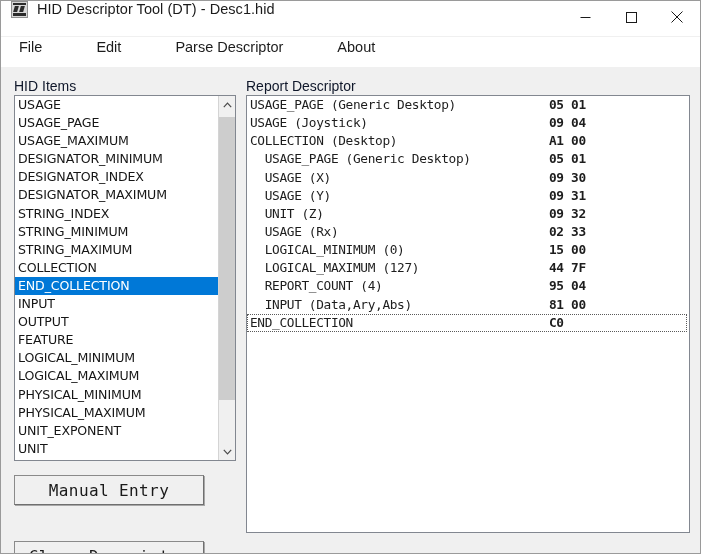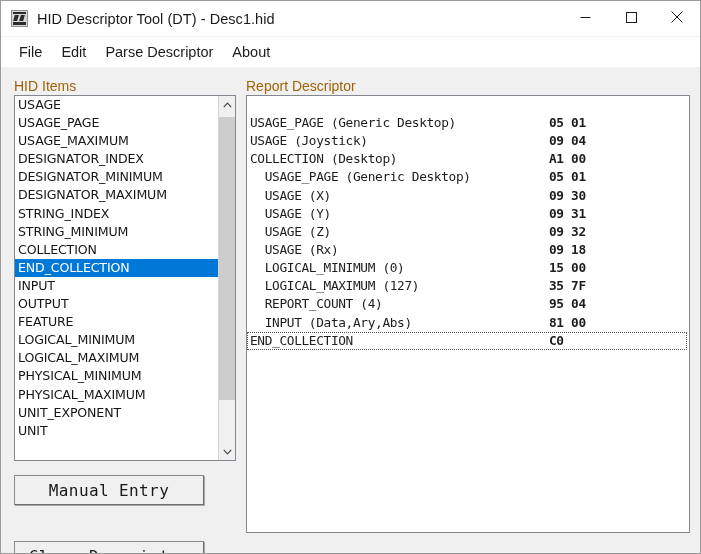--- a/index.html
+++ b/index.html
@@ -27,21 +27,21 @@
   }
 
   
   #titlebar {
     position: absolute;
     left: 0; top: 0;
     width: 699px;
     height: 35px;
     background: #ffffff;
     display: flex;
-    align-items: center;
+    align-items: flex-start;
   }
   #app-icon {
     width: 17px;
     height: 17px;
     margin-left: 10px;
     margin-right: 9px;
     flex: 0 0 auto;
     position: relative;
     background: #d8d8d8;
     border: 1px solid #8f8f8f;
@@ -80,44 +80,44 @@
   .wc svg { display: block; }
 
   
   #menubar {
     position: absolute;
     left: 0; top: 36px;
     width: 699px;
     height: 30px;
     background: #ffffff;
     display: flex;
-    align-items: center;
     padding-left: 9px;
     box-sizing: border-box;
+    gap: 35px;
   }
   .menu-item {
     font-size: 14.5px;
     color: #1c1c1c;
     padding: 2px 10px 2px 9px;
     white-space: nowrap;
   }
 
   
   #client {
     position: absolute;
     left: 0; top: 66px;
     width: 699px;
     height: 486px;
     background: #f0f0f0;
   }
 
   .group-label {
     position: absolute;
     font-size: 14px;
-    color: #a16207;
+    color: #0f172a;
     white-space: nowrap;
   }
 
   
   #hid-items-label { left: 13px; top: 11px; }
 
   #hid-listbox {
     position: absolute;
     left: 13px;
     top: 28px;
@@ -217,21 +217,21 @@
   #report-descriptor-box {
     position: absolute;
     left: 245px;
     top: 28px;
     width: 444px;
     height: 438px;
     background: #ffffff;
     border: 1px solid #828790;
     box-sizing: border-box;
     overflow: hidden;
-    padding-top: 18px;
+    padding-top: 0;
   }
   .desc-row {
     position: relative;
     height: 18.15px;
     line-height: 18.15px;
     white-space: pre;
     font-family: "DejaVu Sans Mono", monospace;
     font-size: 12.8px;
     color: #1d1d1d;
     letter-spacing: -0.35px;
@@ -296,25 +296,26 @@
 
   <div id="client">
 
     <div class="group-label" id="hid-items-label">HID Items</div>
 
     <div id="hid-listbox">
       <div id="hid-list">
           <div class="hid-row"><span>USAGE</span></div>
           <div class="hid-row"><span>USAGE_PAGE</span></div>
           <div class="hid-row"><span>USAGE_MAXIMUM</span></div>
+          <div class="hid-row"><span>DESIGNATOR_MINIMUM</span></div>
           <div class="hid-row"><span>DESIGNATOR_INDEX</span></div>
-          <div class="hid-row"><span>DESIGNATOR_MINIMUM</span></div>
           <div class="hid-row"><span>DESIGNATOR_MAXIMUM</span></div>
           <div class="hid-row"><span>STRING_INDEX</span></div>
           <div class="hid-row"><span>STRING_MINIMUM</span></div>
+          <div class="hid-row"><span>STRING_MAXIMUM</span></div>
           <div class="hid-row"><span>COLLECTION</span></div>
           <div class="hid-row selected"><span>END_COLLECTION</span></div>
           <div class="hid-row"><span>INPUT</span></div>
           <div class="hid-row"><span>OUTPUT</span></div>
           <div class="hid-row"><span>FEATURE</span></div>
           <div class="hid-row"><span>LOGICAL_MINIMUM</span></div>
           <div class="hid-row"><span>LOGICAL_MAXIMUM</span></div>
           <div class="hid-row"><span>PHYSICAL_MINIMUM</span></div>
           <div class="hid-row"><span>PHYSICAL_MAXIMUM</span></div>
           <div class="hid-row"><span>UNIT_EXPONENT</span></div>
@@ -341,23 +342,23 @@
 
     <div class="group-label" id="report-descriptor-label">Report Descriptor</div>
 
     <div id="report-descriptor-box">
         <div class="desc-row"><span class="desc-text">USAGE_PAGE (Generic Desktop)</span><span class="desc-hex">05 01</span></div>
         <div class="desc-row"><span class="desc-text">USAGE (Joystick)</span><span class="desc-hex">09 04</span></div>
         <div class="desc-row"><span class="desc-text">COLLECTION (Desktop)</span><span class="desc-hex">A1 00</span></div>
         <div class="desc-row"><span class="desc-text">  USAGE_PAGE (Generic Desktop)</span><span class="desc-hex">05 01</span></div>
         <div class="desc-row"><span class="desc-text">  USAGE (X)</span><span class="desc-hex">09 30</span></div>
         <div class="desc-row"><span class="desc-text">  USAGE (Y)</span><span class="desc-hex">09 31</span></div>
-        <div class="desc-row"><span class="desc-text">  USAGE (Z)</span><span class="desc-hex">09 32</span></div>
-        <div class="desc-row"><span class="desc-text">  USAGE (Rx)</span><span class="desc-hex">09 18</span></div>
+        <div class="desc-row"><span class="desc-text">  UNIT (Z)</span><span class="desc-hex">09 32</span></div>
+        <div class="desc-row"><span class="desc-text">  USAGE (Rx)</span><span class="desc-hex">02 33</span></div>
         <div class="desc-row"><span class="desc-text">  LOGICAL_MINIMUM (0)</span><span class="desc-hex">15 00</span></div>
-        <div class="desc-row"><span class="desc-text">  LOGICAL_MAXIMUM (127)</span><span class="desc-hex">35 7F</span></div>
+        <div class="desc-row"><span class="desc-text">  LOGICAL_MAXIMUM (127)</span><span class="desc-hex">44 7F</span></div>
         <div class="desc-row"><span class="desc-text">  REPORT_COUNT (4)</span><span class="desc-hex">95 04</span></div>
         <div class="desc-row"><span class="desc-text">  INPUT (Data,Ary,Abs)</span><span class="desc-hex">81 00</span></div>
         <div class="desc-row focused"><span class="desc-text">END_COLLECTION</span><span class="desc-hex">C0</span></div>
       </div>
 
   </div>
 </div>
 
 </body></html>

